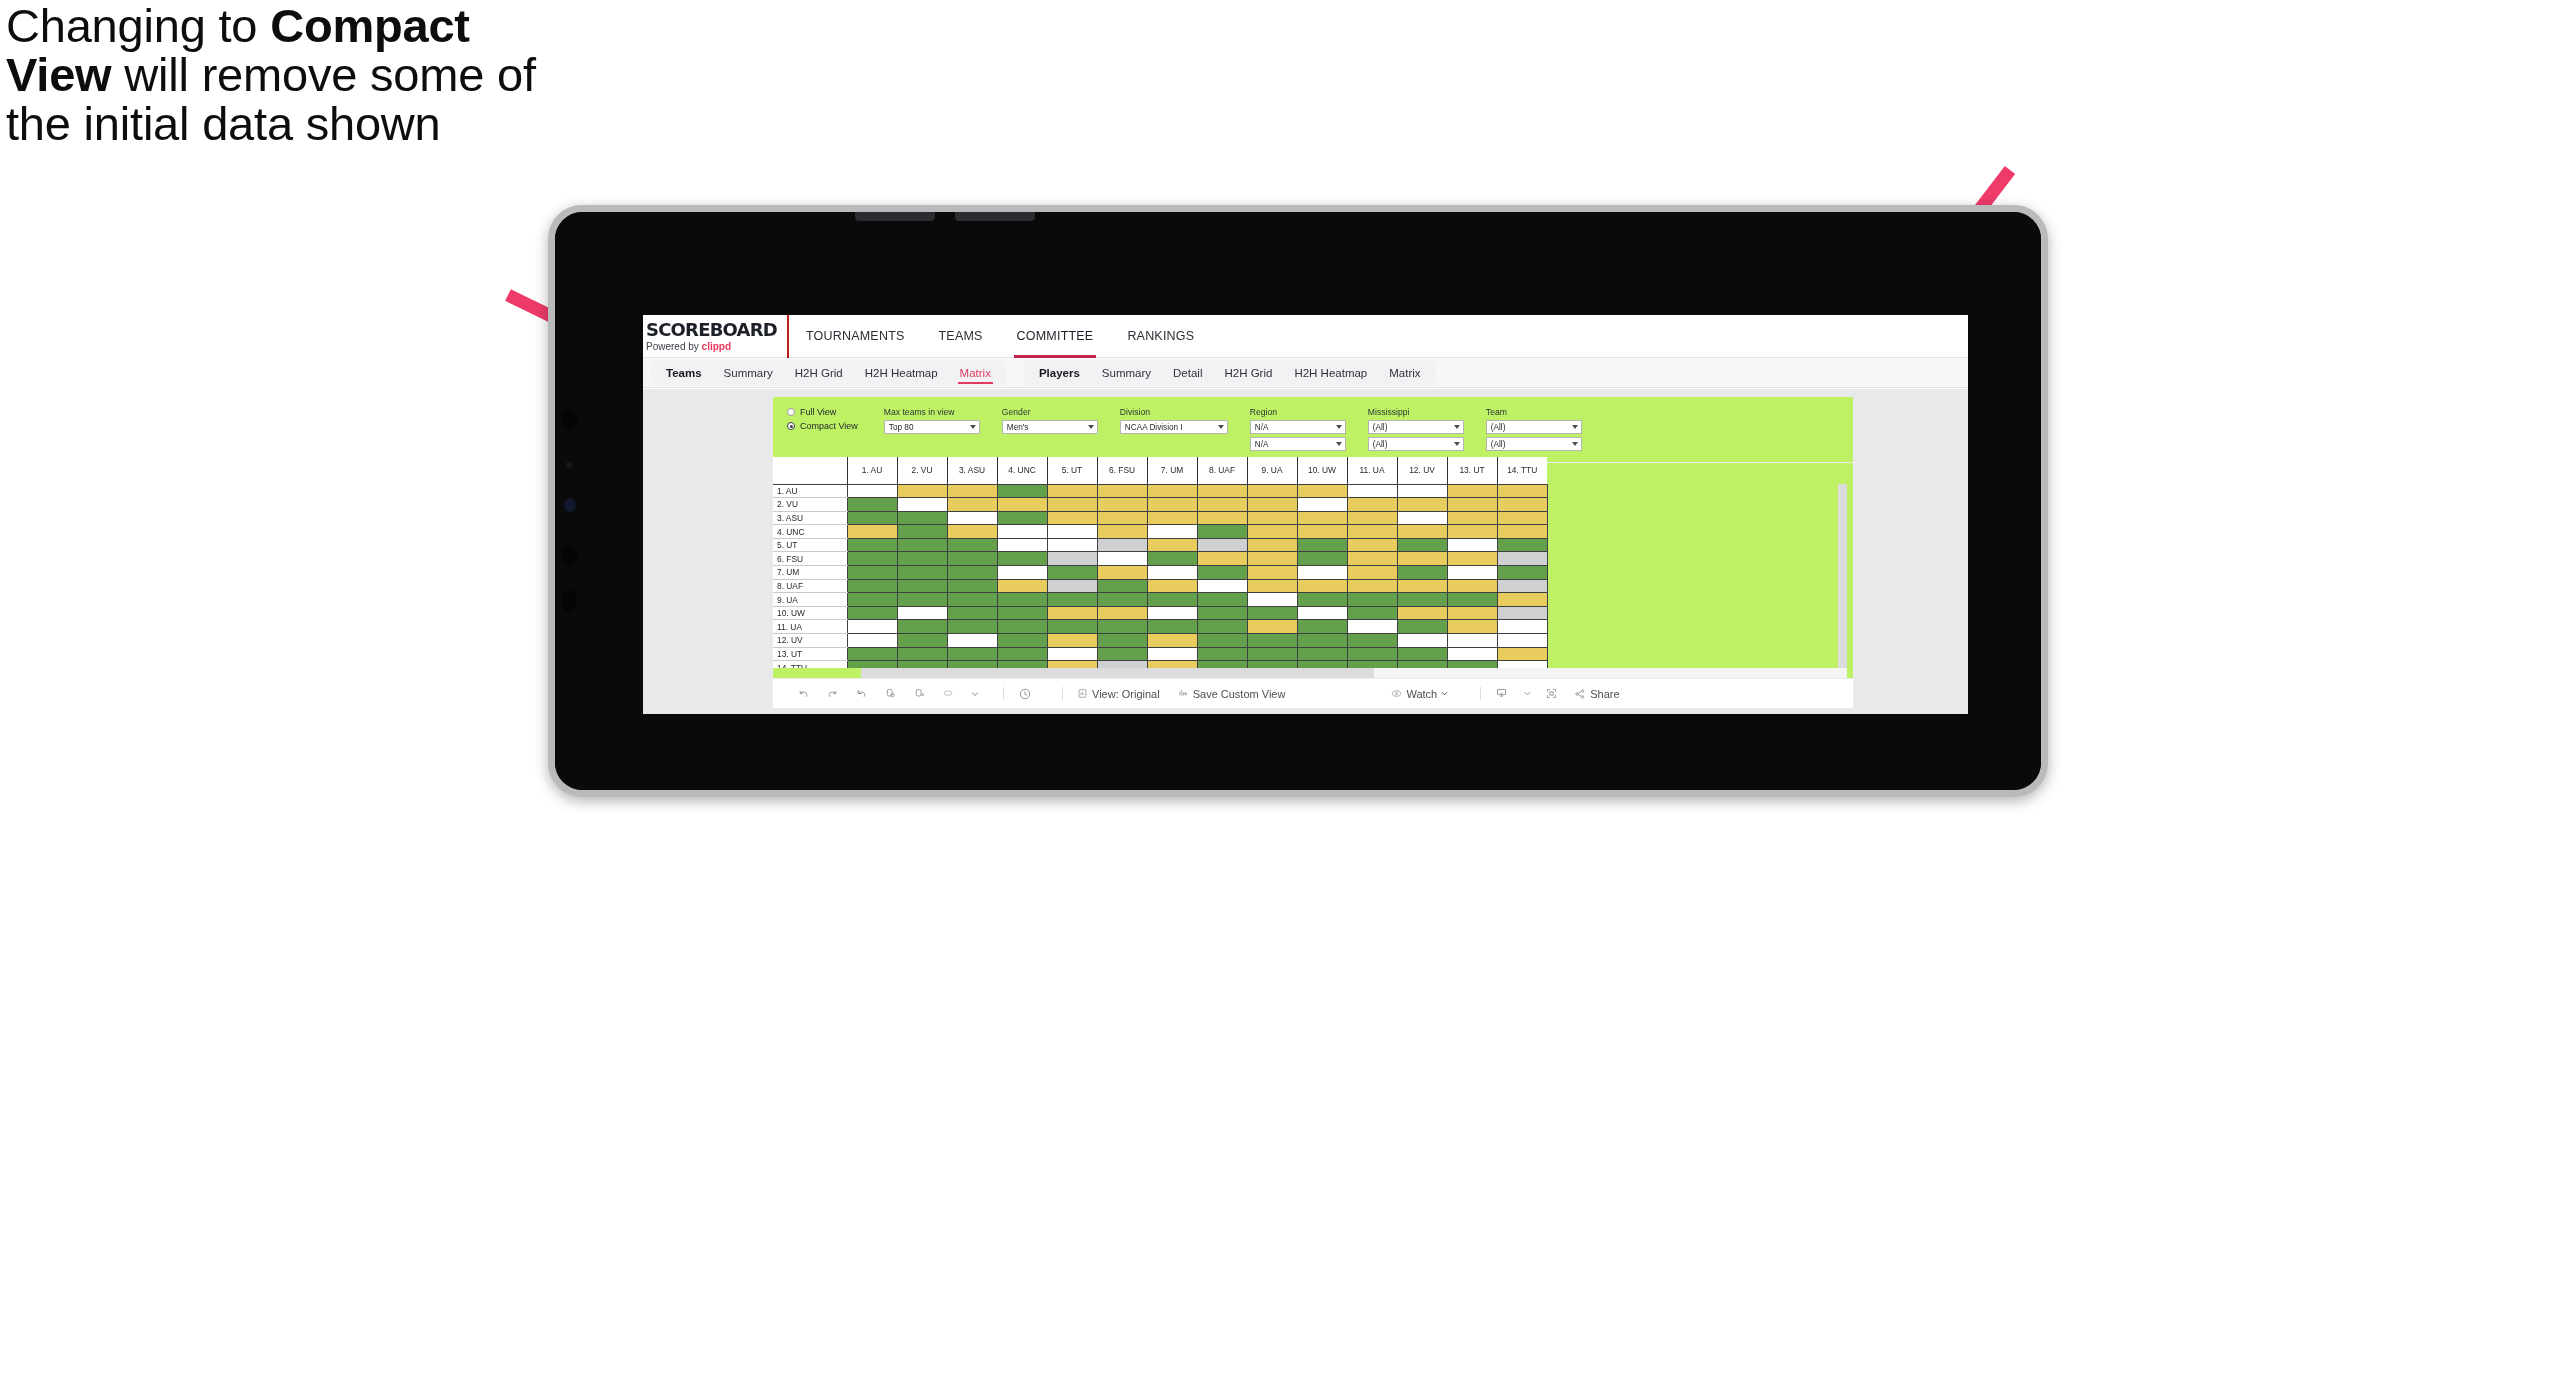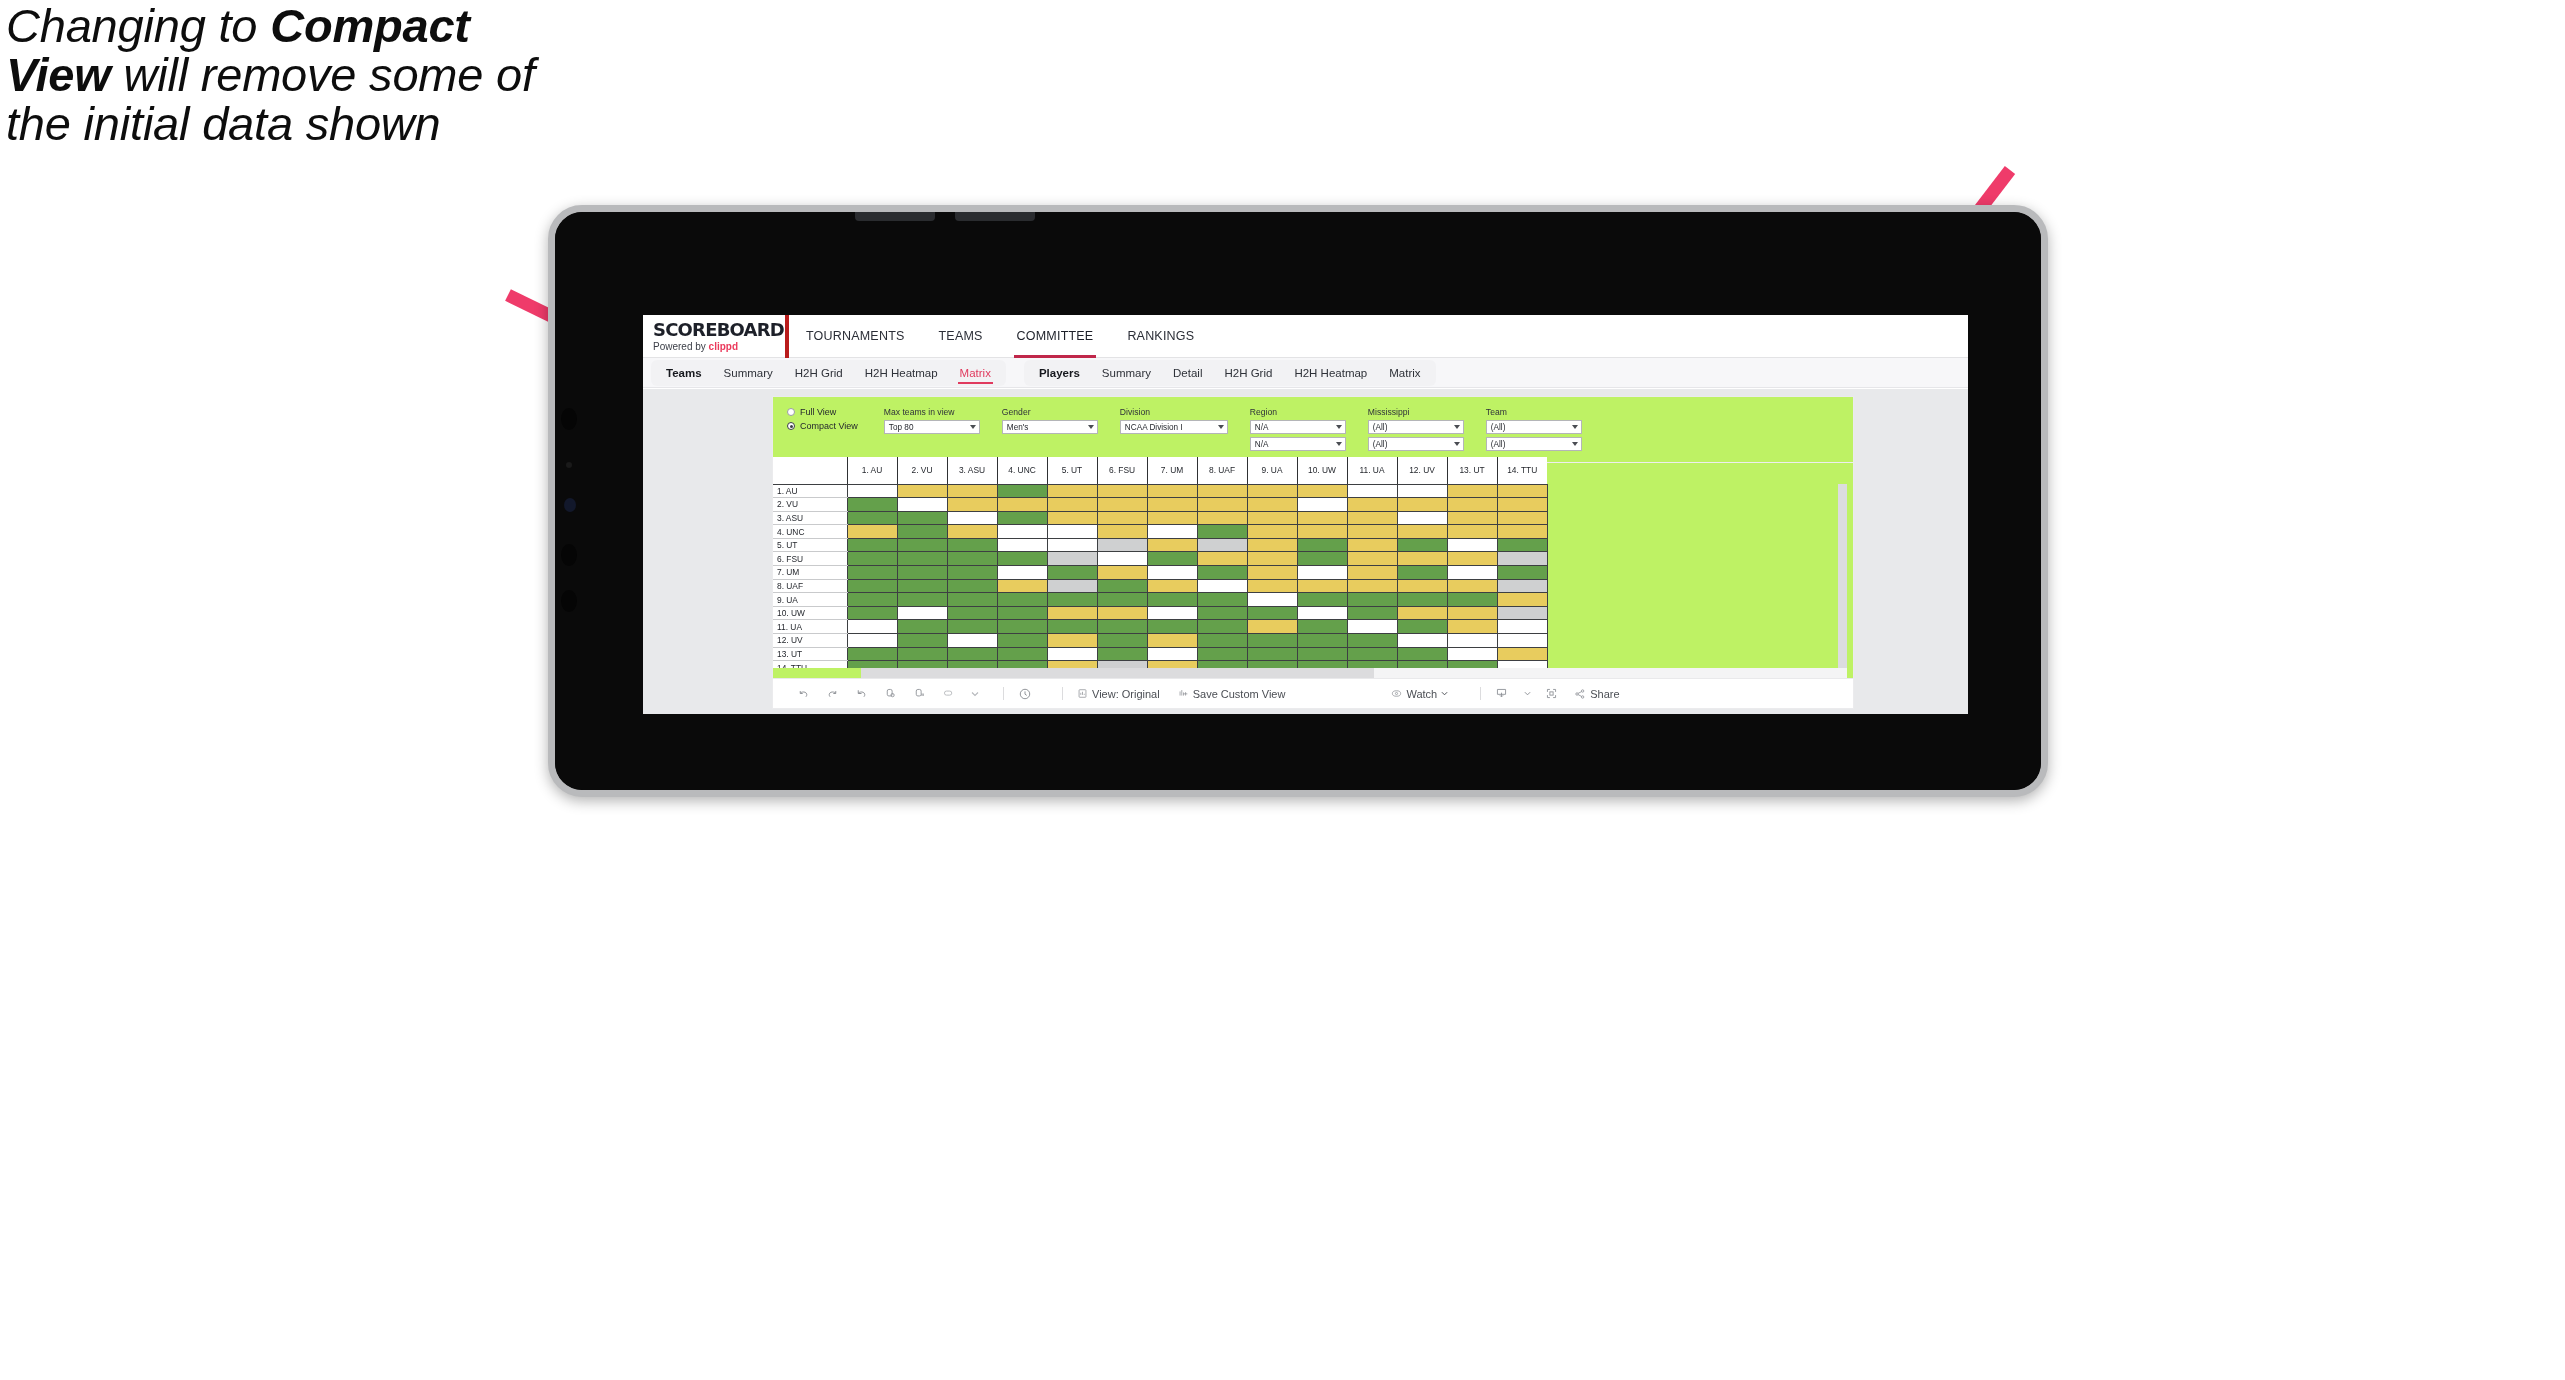--- a/index.html
+++ b/index.html
@@ -13,21 +13,20 @@
 
   
   .annot {
     position: absolute;
     font-family: "Liberation Sans", sans-serif;
     color: #0d0d0d;
     font-size: 47px;
     line-height: 1.04;
     font-weight: 400;
     letter-spacing: -0.2px;
-    font-style: italic;
   }
   .annot b { font-weight: 700; }
   #annot-left  { left: 6px;   top: 2px;  width: 570px; }
   #annot-right { left: 2062px; top: 2px; width: 500px; }
 
   
   .arrow-svg { position: absolute; left: 0; top: 0; width: 2565px; height: 1380px; pointer-events: none; }
 
   
   #tablet {
@@ -62,21 +61,21 @@
     overflow: hidden;
   }
 
   
   #topnav {
     height: 43px; background:#fff;
     display:flex; align-items:center;
     border-bottom: 1px solid #e3e3e5;
     position: relative;
   }
-  #brand { width: 146px; padding-left: 10px; border-right:4px solid #b91c1c; height:43px; display:flex; flex-direction:column; justify-content:center;}
+  #brand { width: 146px; padding-left: 3px; border-right:2px solid #b91c1c; height:43px; display:flex; flex-direction:column; justify-content:center;}
   #brand-title {
     font-family: "DejaVu Sans", sans-serif;
     font-weight: 700; font-size: 18px; letter-spacing:-0.8px;
     color:#1d2029; line-height: 1;
   }
   #brand-sub { font-size: 10px; color:#3d4049; margin-top:2px; }
   #brand-sub .clippd { color:#eb3a5c; font-weight:700; }
   .navitem {
     font-size: 12.5px; color:#2b2e37; padding: 0 17px; height:43px;
     display:flex; align-items:center; letter-spacing:.2px; position:relative;

